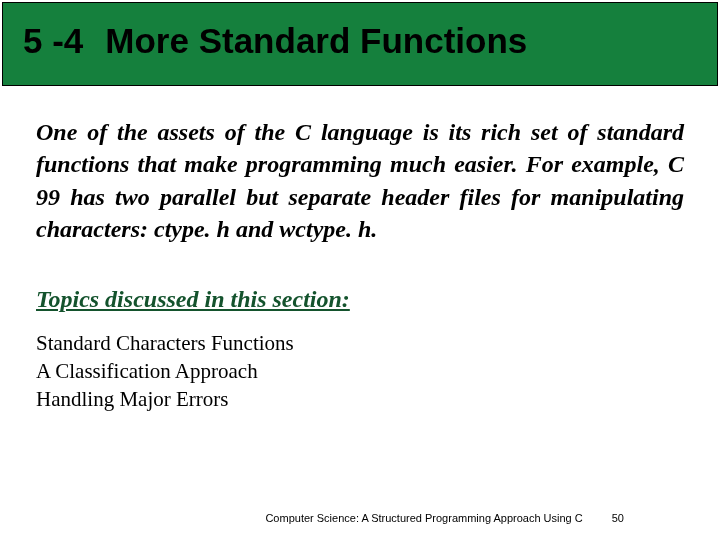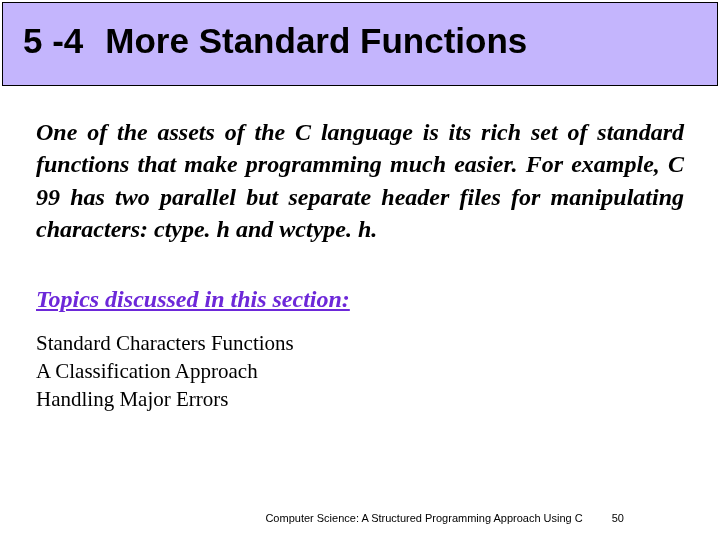--- a/index.html
+++ b/index.html
@@ -3,21 +3,21 @@
 <meta charset="utf-8">
 <style>
   * { margin: 0; padding: 0; box-sizing: border-box; }
   html, body { width: 720px; height: 540px; }
   body {
     background: #ffffff;
     font-family: "Times New Roman", Times, serif;
     position: relative;
   }
   .title-bar {
-    background: #c4b5fd;
+    background: #15803d;
     border: 1px solid #000;
     padding: 18px 20px 24px 20px;
     margin: 2px;
   }
   .section-num {
     font-family: Arial, Helvetica, sans-serif;
     font-weight: bold;
     font-size: 35px;
     color: #000;
     display: inline-block;
@@ -40,21 +40,21 @@
     line-height: 1.35;
     text-align: justify;
     color: #000;
   }
   .topics-heading {
     font-style: italic;
     font-weight: bold;
     font-size: 24px;
     text-decoration: underline;
     margin-top: 40px;
-    color: #6d28d9;
+    color: #14532d;
   }
   .topics-list {
     margin-top: 16px;
   }
   .topic-item {
     font-size: 21px;
     font-weight: normal;
     font-style: normal;
     line-height: 1.35;
     color: #000;

